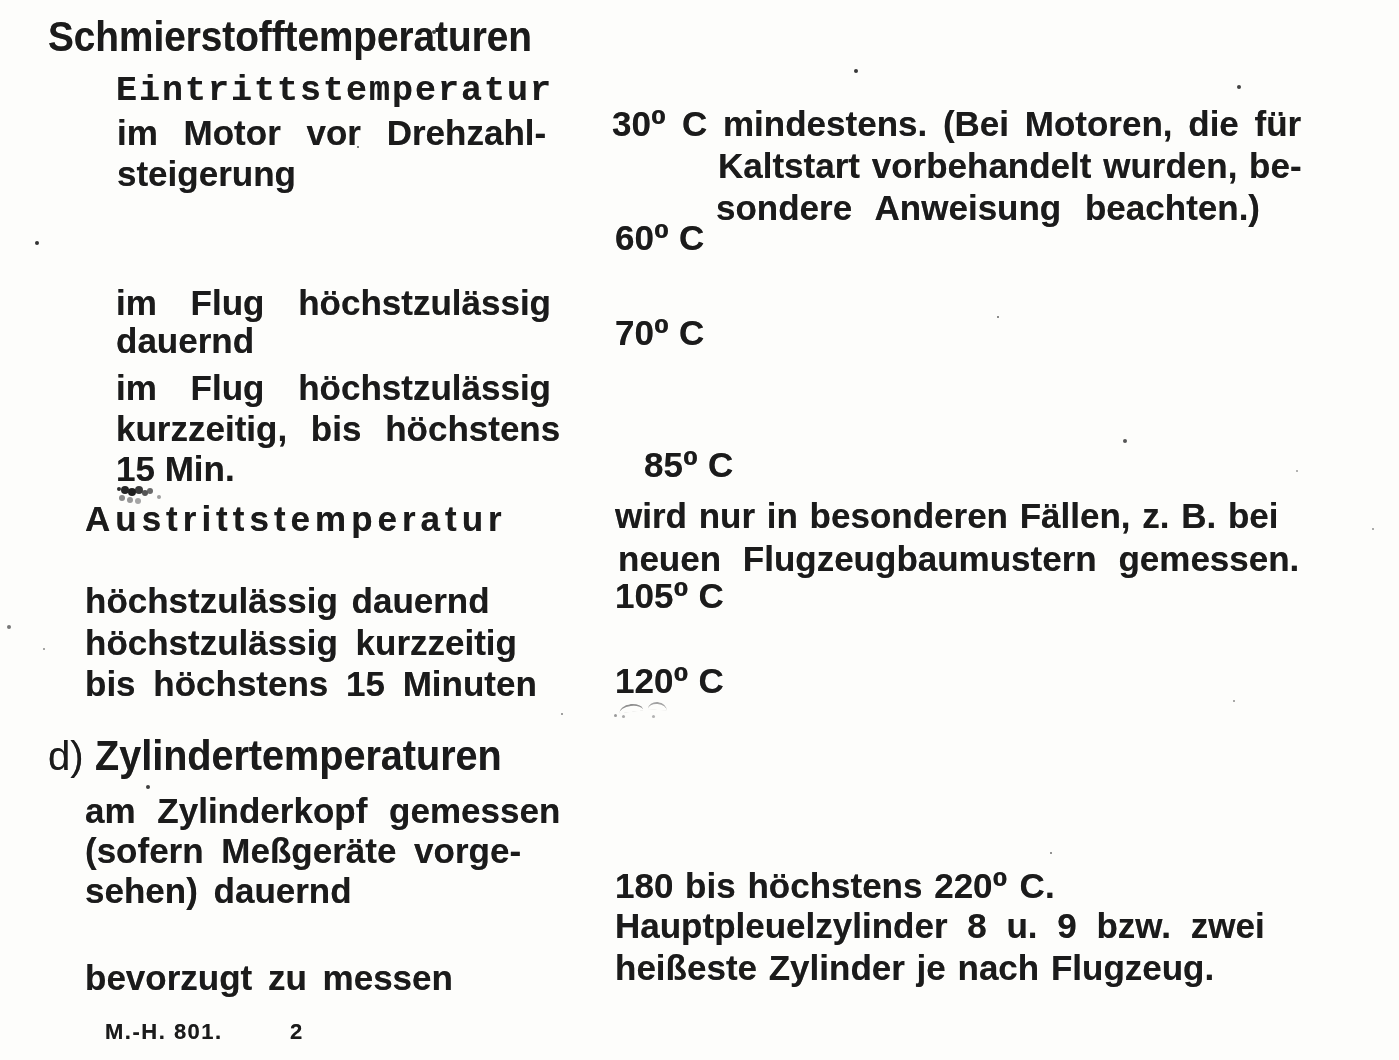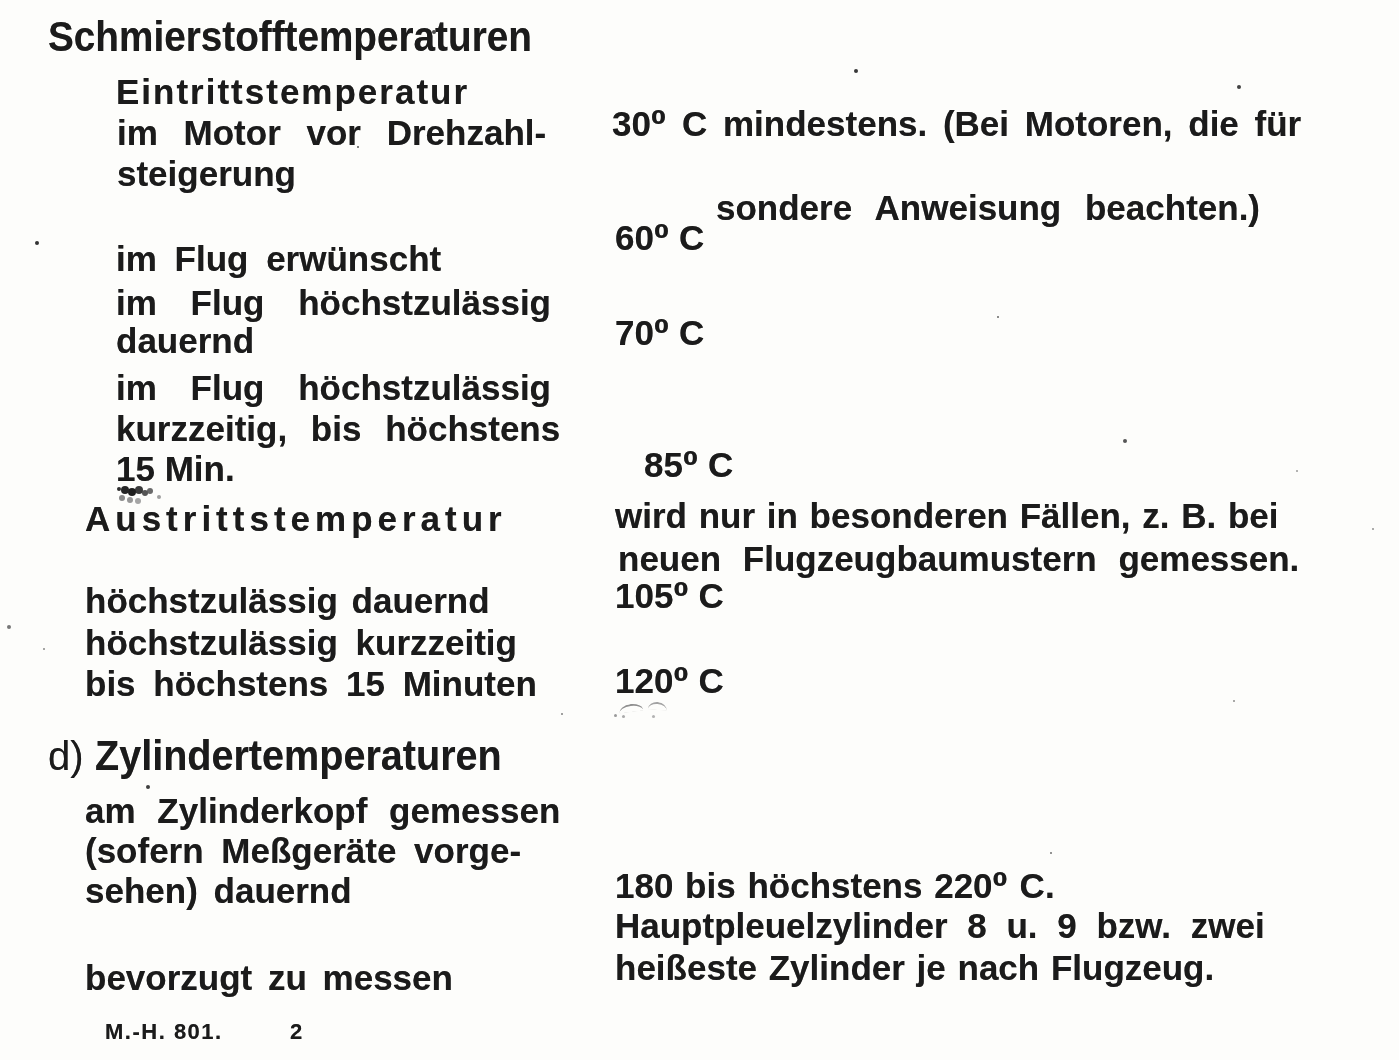--- a/index.html
+++ b/index.html
@@ -27,21 +27,21 @@
     font-size: 43px;
     transform: scaleX(0.90);
     transform-origin: 0 0;
   }
   .h2 {
     font-size: 43px;
     transform: scaleX(0.92);
     transform-origin: 0 0;
   }
   .marker { font-weight: 400; font-size: 40px; }
-  .sp1 { letter-spacing: 2px; }
+  .sp1 { letter-spacing: 2px; font-family: Liberation Mono, monospace; }
   .sp2 { letter-spacing: 5px; }
   .footer-ln { font-size: 22px; letter-spacing: 1.5px; }
 
   
   .smudge {
     position: absolute; left: 117px; top: 487px;
     width: 4px; height: 4px; border-radius: 50%;
     background: #2e2e2e;
     box-shadow:
       6px 1px 0 2px #262626,
@@ -100,23 +100,23 @@
 <body style="--paper: #fdfdfb; --ink: #1b1b1b;">
 
 <div class="page">
 
   <div class="ln h1" style="left:48px; top:15px;">Schmierstofftemperaturen</div>
 
   <div class="ln sp1" style="left:116px; top:74px;">Eintrittstemperatur</div>
   <div class="ln" style="left:117px; top:115px; word-spacing:16px;">im Motor vor Drehzahl-</div>
   <div class="ln" style="left:117px; top:156px;">steigerung</div>
   <div class="ln" style="left:612px; top:106px; word-spacing:6px;">30⁰ C mindestens. (Bei Motoren, die für</div>
+  <div class="ln" style="left:718px; top:148px; word-spacing:2px;">Kaltstart vorbehandelt wurden, be-</div>
   <div class="ln" style="left:716px; top:190px; word-spacing:14px;">sondere Anweisung beachten.)</div>
 
-  <div class="ln" style="left:116px; top:241px; word-spacing:8px;">im Flug erwünscht</div>
   <div class="ln" style="left:615px; top:220px;text-align:right;">60⁰ C</div>
 
   <div class="ln" style="left:116px; top:285px; word-spacing:24px;">im Flug höchstzulässig</div>
   <div class="ln" style="left:116px; top:323px;">dauernd</div>
   <div class="ln" style="left:615px; top:315px;">70⁰ C</div>
 
   <div class="ln" style="left:116px; top:370px; word-spacing:24px;">im Flug höchstzulässig</div>
   <div class="ln" style="left:116px; top:411px; word-spacing:14px;">kurzzeitig, bis höchstens</div>
   <div class="ln" style="left:116px; top:451px;">15 Min.</div>
   <div class="ln" style="left:644px; top:447px;">85⁰ C</div>

